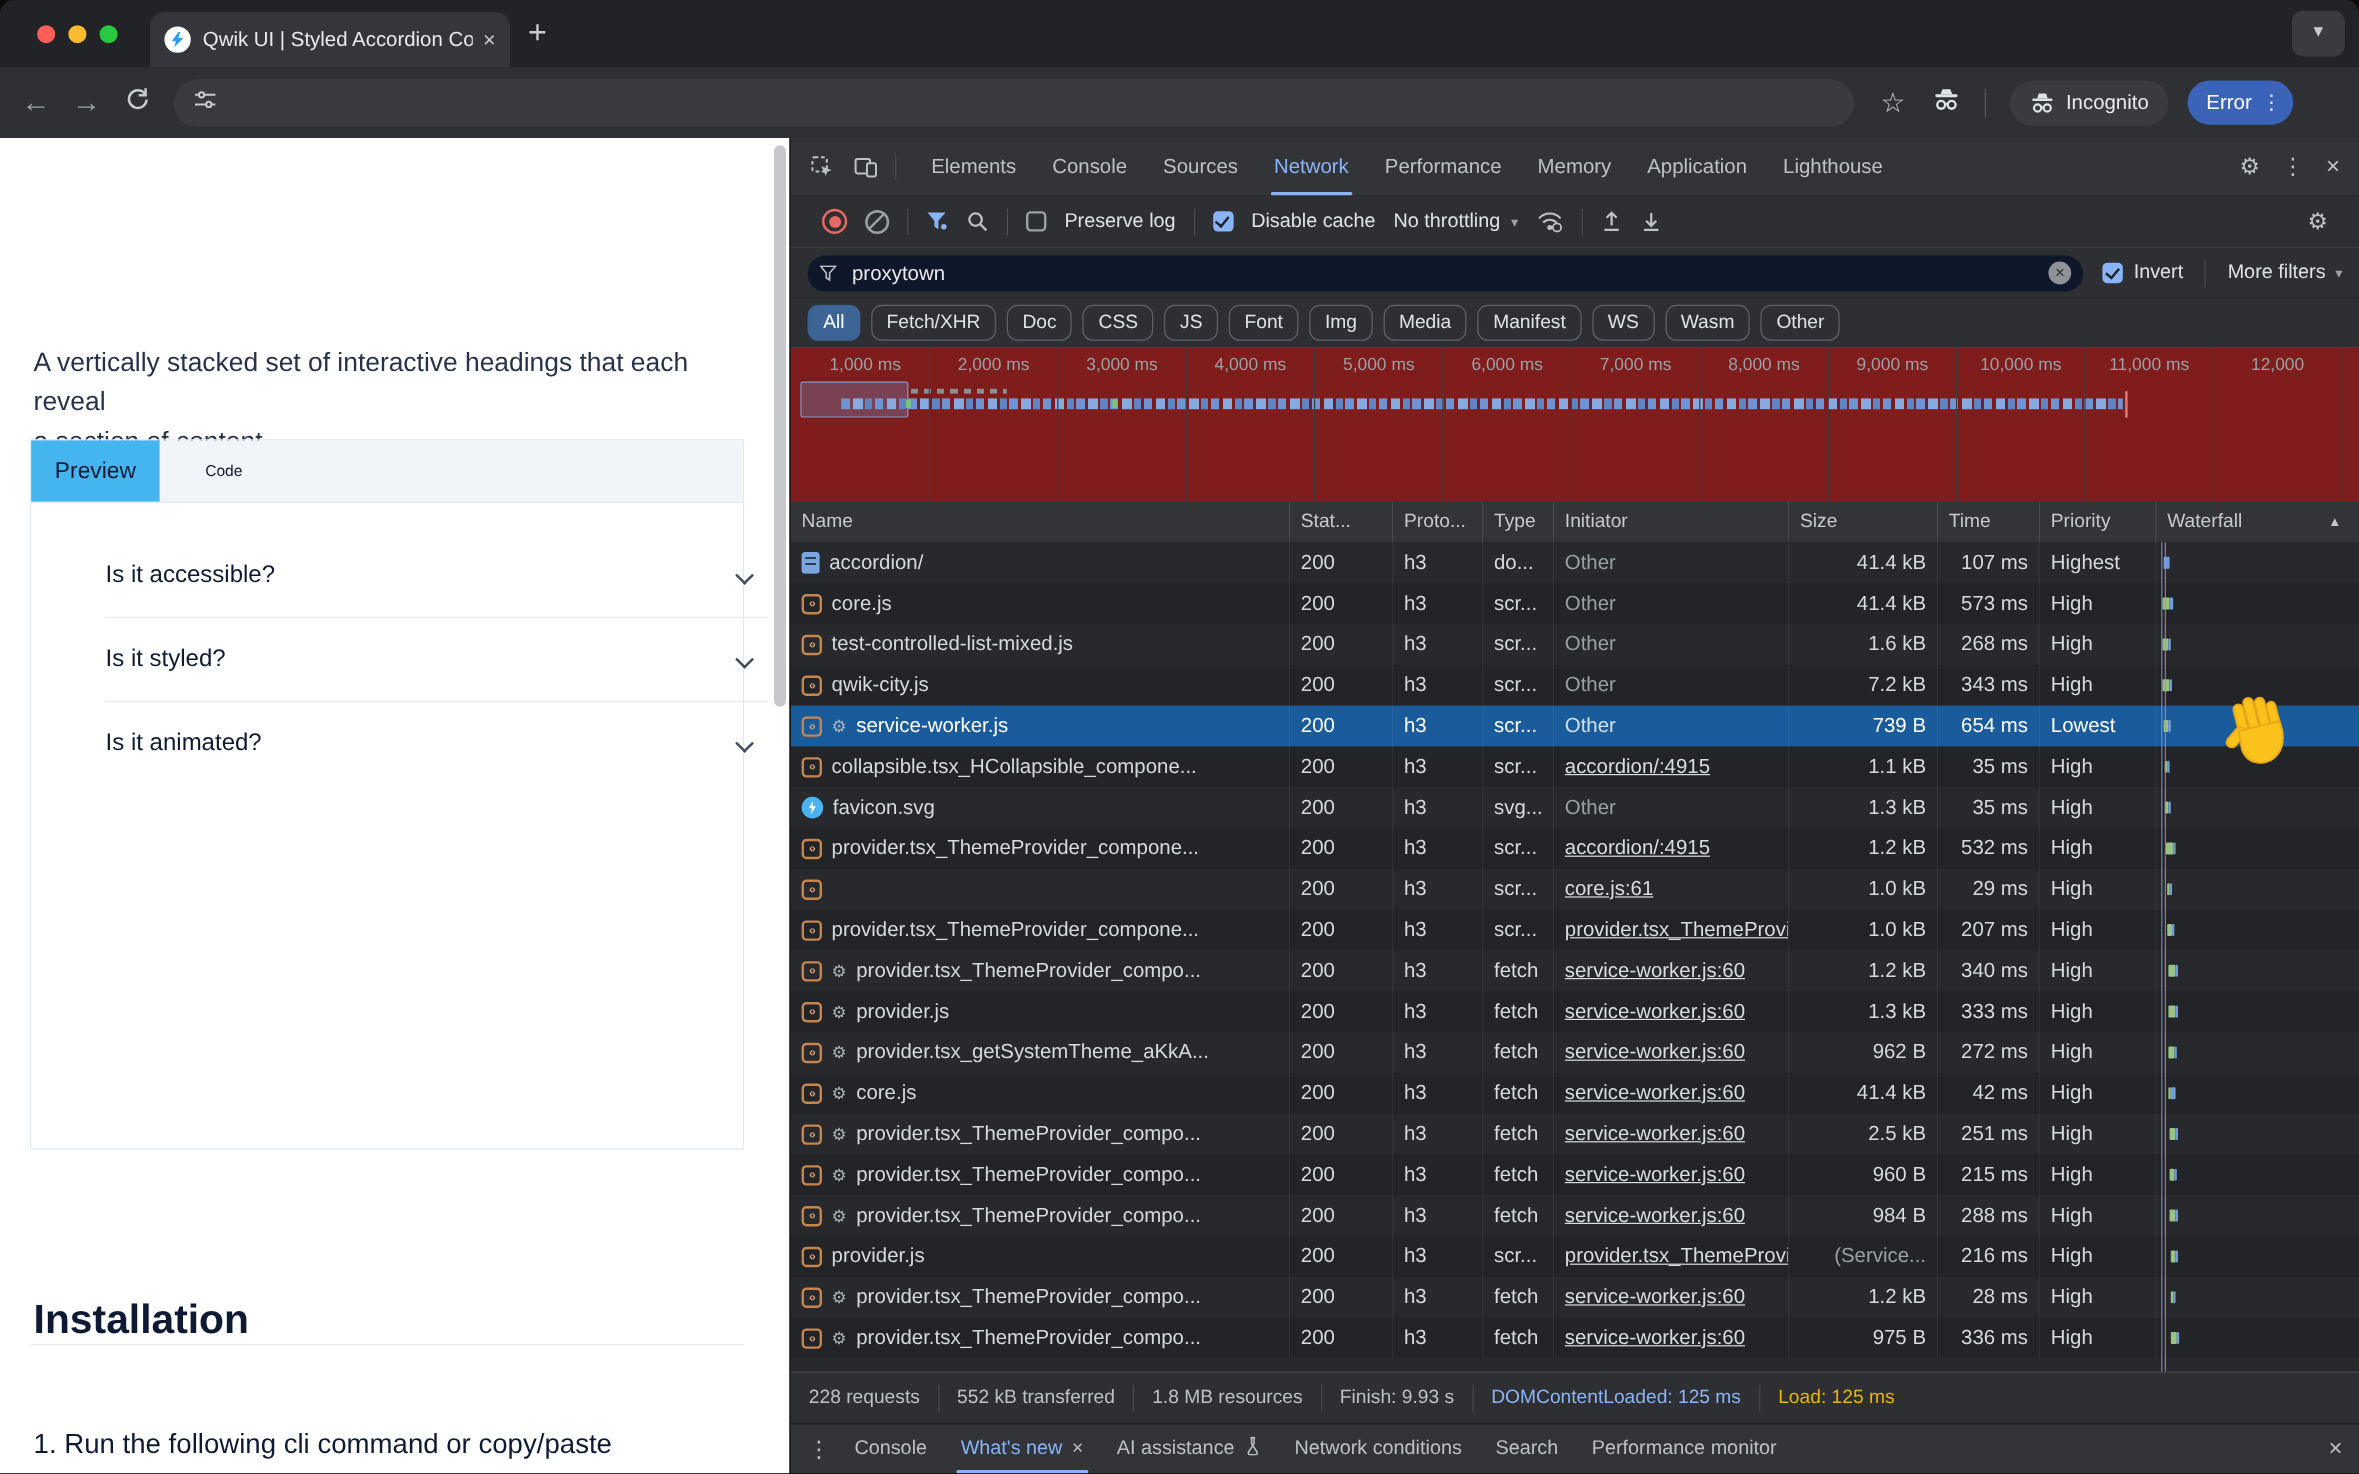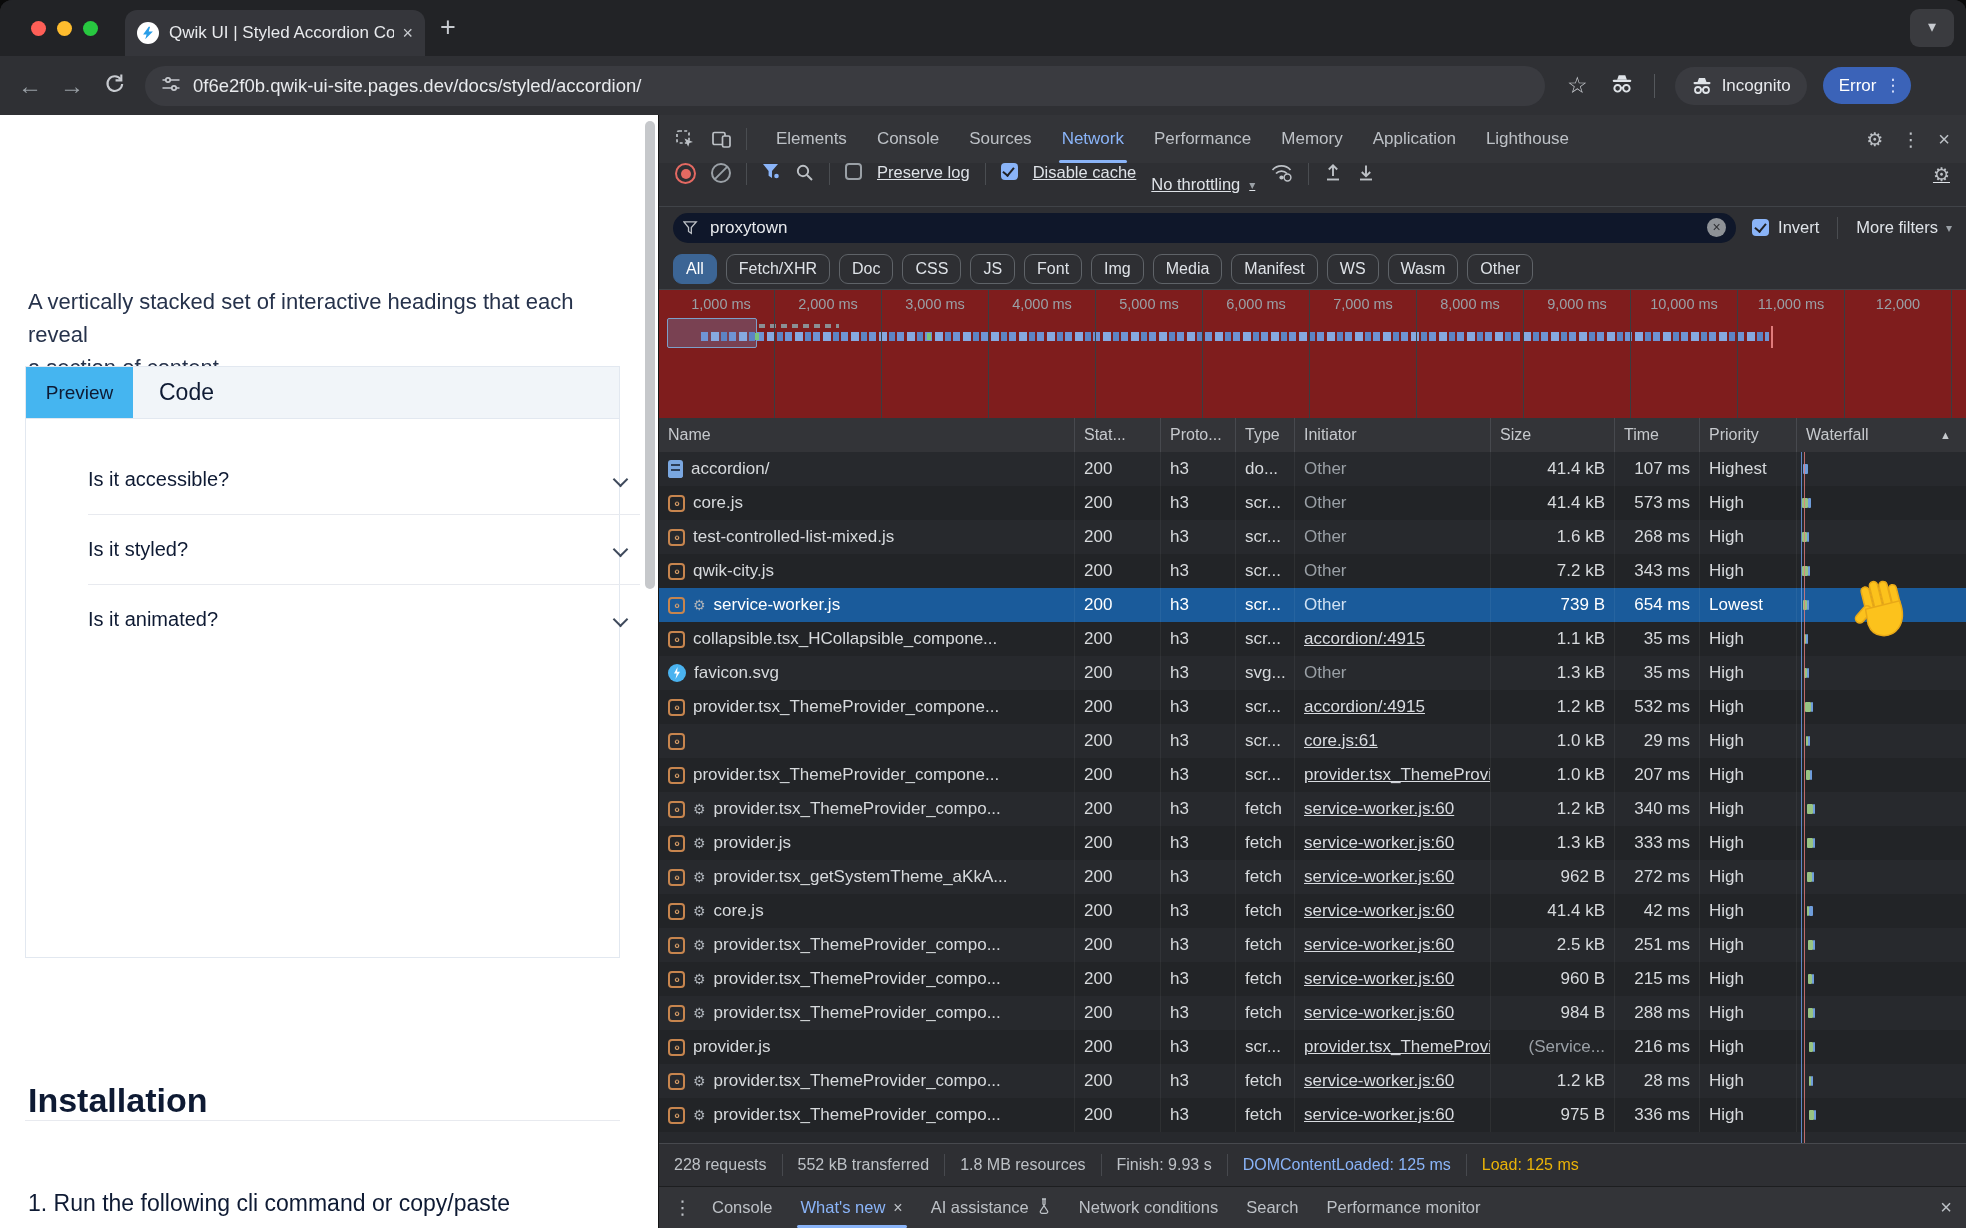--- a/index.html
+++ b/index.html
@@ -32,21 +32,21 @@
   #error-button .kebab{font-size:17px;color:#dfe6ff;letter-spacing:0;}
 
   
   #page{position:absolute;left:0;top:115px;width:658px;bottom:0;background:#ffffff;}
   #page-scrollbar{position:absolute;right:3px;top:6px;width:10px;height:468px;border-radius:5px;background:#c6c8cb;}
   #page-title{position:absolute;left:28px;top:48px;font-size:43px;font-weight:bold;color:#0e1a33;letter-spacing:-.5px;}
   #page-desc{position:absolute;left:28px;top:148px;width:600px;font-size:22px;line-height:33px;color:#26324b;}
   #demo-box{position:absolute;left:25px;top:251px;width:595px;height:592px;border:1px solid #e2e8f0;box-sizing:border-box;}
   #demo-tabs{height:51px;background:#f1f5f9;border-bottom:1px solid #e2e8f0;display:flex;}
   #tab-preview{width:107px;background:#45b5f0;color:#0e1a33;font-size:19px;display:flex;align-items:center;justify-content:center;}
-  #tab-code{width:107px;color:#0e1a33;font-size:23px;display:flex;align-items:center;justify-content:center;}
+  #tab-code{width:107px;color:#0e1a33;font-size:13px;display:flex;align-items:center;justify-content:center;}
   #acc-list{position:absolute;left:40px;right:18px;top:330px;}
   .acc-item{height:69px;display:flex;align-items:center;justify-content:space-between;border-bottom:1px solid #e8eaef;margin-left:48px;}
   .acc-item:last-child{border-bottom:none;}
   .acc-label{font-size:20px;color:#0e1a33;font-weight:500;}
   .chev{width:9px;height:9px;border-right:2px solid #3f4a5c;border-bottom:2px solid #3f4a5c;transform:rotate(45deg);margin-right:14px;}
   #install-heading{position:absolute;left:28px;top:938px;font-size:34px;font-weight:bold;color:#0e1a33;}
   #install-divider{position:absolute;left:25px;top:1005px;width:595px;height:1px;background:#e8eaef;}
   #install-step{position:absolute;left:28px;top:1048px;width:560px;font-size:23px;line-height:35px;color:#0e1a33;}
 
   
@@ -55,21 +55,21 @@
   #dt-tabbar .iconbtn{margin-left:16px;flex:none;display:flex;align-items:center;}
   #dt-tabs{display:flex;height:100%;margin-left:14px;}
   .dt-tab{padding:0 15px;display:flex;align-items:center;font-size:17px;color:#bdc1c6;position:relative;white-space:nowrap;}
   .dt-tab.active{color:#8ab4f8;}
   .dt-tab.active::after{content:"";position:absolute;left:12px;right:12px;bottom:0;height:3px;border-radius:2px;background:#8ab4f8;}
   #dt-tabbar .right{margin-left:auto;display:flex;align-items:center;gap:18px;margin-right:16px;color:#bdc1c6;}
   .gear-glyph{font-size:19px;color:#bdc1c6;}
   .kebab-glyph{font-size:19px;color:#bdc1c6;}
   .close-glyph{font-size:20px;color:#bdc1c6;}
 
-  #net-toolbar{position:absolute;left:0;top:48px;right:0;height:44px;background:#2e2f33;display:flex;gap:15px;padding:0 16px;border-bottom:1px solid #404348;box-sizing:border-box;text-decoration:underline;}
+  #net-toolbar{position:absolute;left:0;top:48px;right:0;height:44px;background:#2e2f33;display:flex;align-items:center;gap:15px;padding:0 26px;border-bottom:1px solid #404348;box-sizing:border-box;}
   #record-button{width:17px;height:17px;border:2.5px solid #e46962;border-radius:50%;position:relative;flex:none;}
   #record-button::after{content:"";position:absolute;left:3.5px;top:3.5px;width:10px;height:10px;border-radius:50%;background:#e46962;}
   #clear-button{width:16px;height:16px;border:2px solid #9aa0a6;border-radius:50%;position:relative;flex:none;}
   #clear-button::after{content:"";position:absolute;left:-1px;top:6.5px;width:18px;height:2px;background:#9aa0a6;transform:rotate(-45deg);}
   .tsep{width:1px;height:22px;background:#4a4d51;flex:none;}
   .cb{width:17px;height:17px;border-radius:4px;box-sizing:border-box;flex:none;position:relative;}
   .cb.off{border:2px solid #9aa0a6;background:transparent;}
   .cb.on{background:#8ab4f8;}
   .cb.on::after{content:"";position:absolute;left:4.5px;top:1.5px;width:5px;height:9px;border-right:2.4px solid #202124;border-bottom:2.4px solid #202124;transform:rotate(40deg);}
   .tlabel{font-size:16.5px;color:#dfe3e8;white-space:nowrap;}
@@ -176,21 +176,20 @@
       <span>
         <svg width="20" height="20" viewBox="0 0 20 20" stroke="#c7cacf" stroke-width="1.7" fill="none">
             <circle cx="7" cy="6" r="2.2"></circle>
             <line x1="1.5" y1="6" x2="4.8" y2="6"></line>
             <line x1="9.2" y1="6" x2="18.5" y2="6"></line>
             <circle cx="13" cy="14" r="2.2"></circle>
             <line x1="1.5" y1="14" x2="10.8" y2="14"></line>
             <line x1="15.2" y1="14" x2="18.5" y2="14"></line>
           </svg>
       </span>
-      <span id="url-text">0f6e2f0b.qwik-ui-site.pages.dev/docs/styled/accordion/</span>
     </div>
     <span class="tbicon" id="bookmark-star">☆</span>
     <span class="tbicon">
       <svg width="24" height="22" viewBox="0 0 22 20">
           <path d="M6.5 6 L8 2 h6 l1.5 4 Z" fill="#dfe3e8"></path>
           <rect x="2.5" y="6" width="17" height="2.2" rx="1.1" fill="#dfe3e8"></rect>
           <circle cx="7" cy="14" r="3" fill="none" stroke="#dfe3e8" stroke-width="1.8"></circle>
           <circle cx="15" cy="14" r="3" fill="none" stroke="#dfe3e8" stroke-width="1.8"></circle>
           <path d="M10 14 q1 -1.5 2 0" stroke="#dfe3e8" stroke-width="1.5" fill="none"></path>
         </svg>

